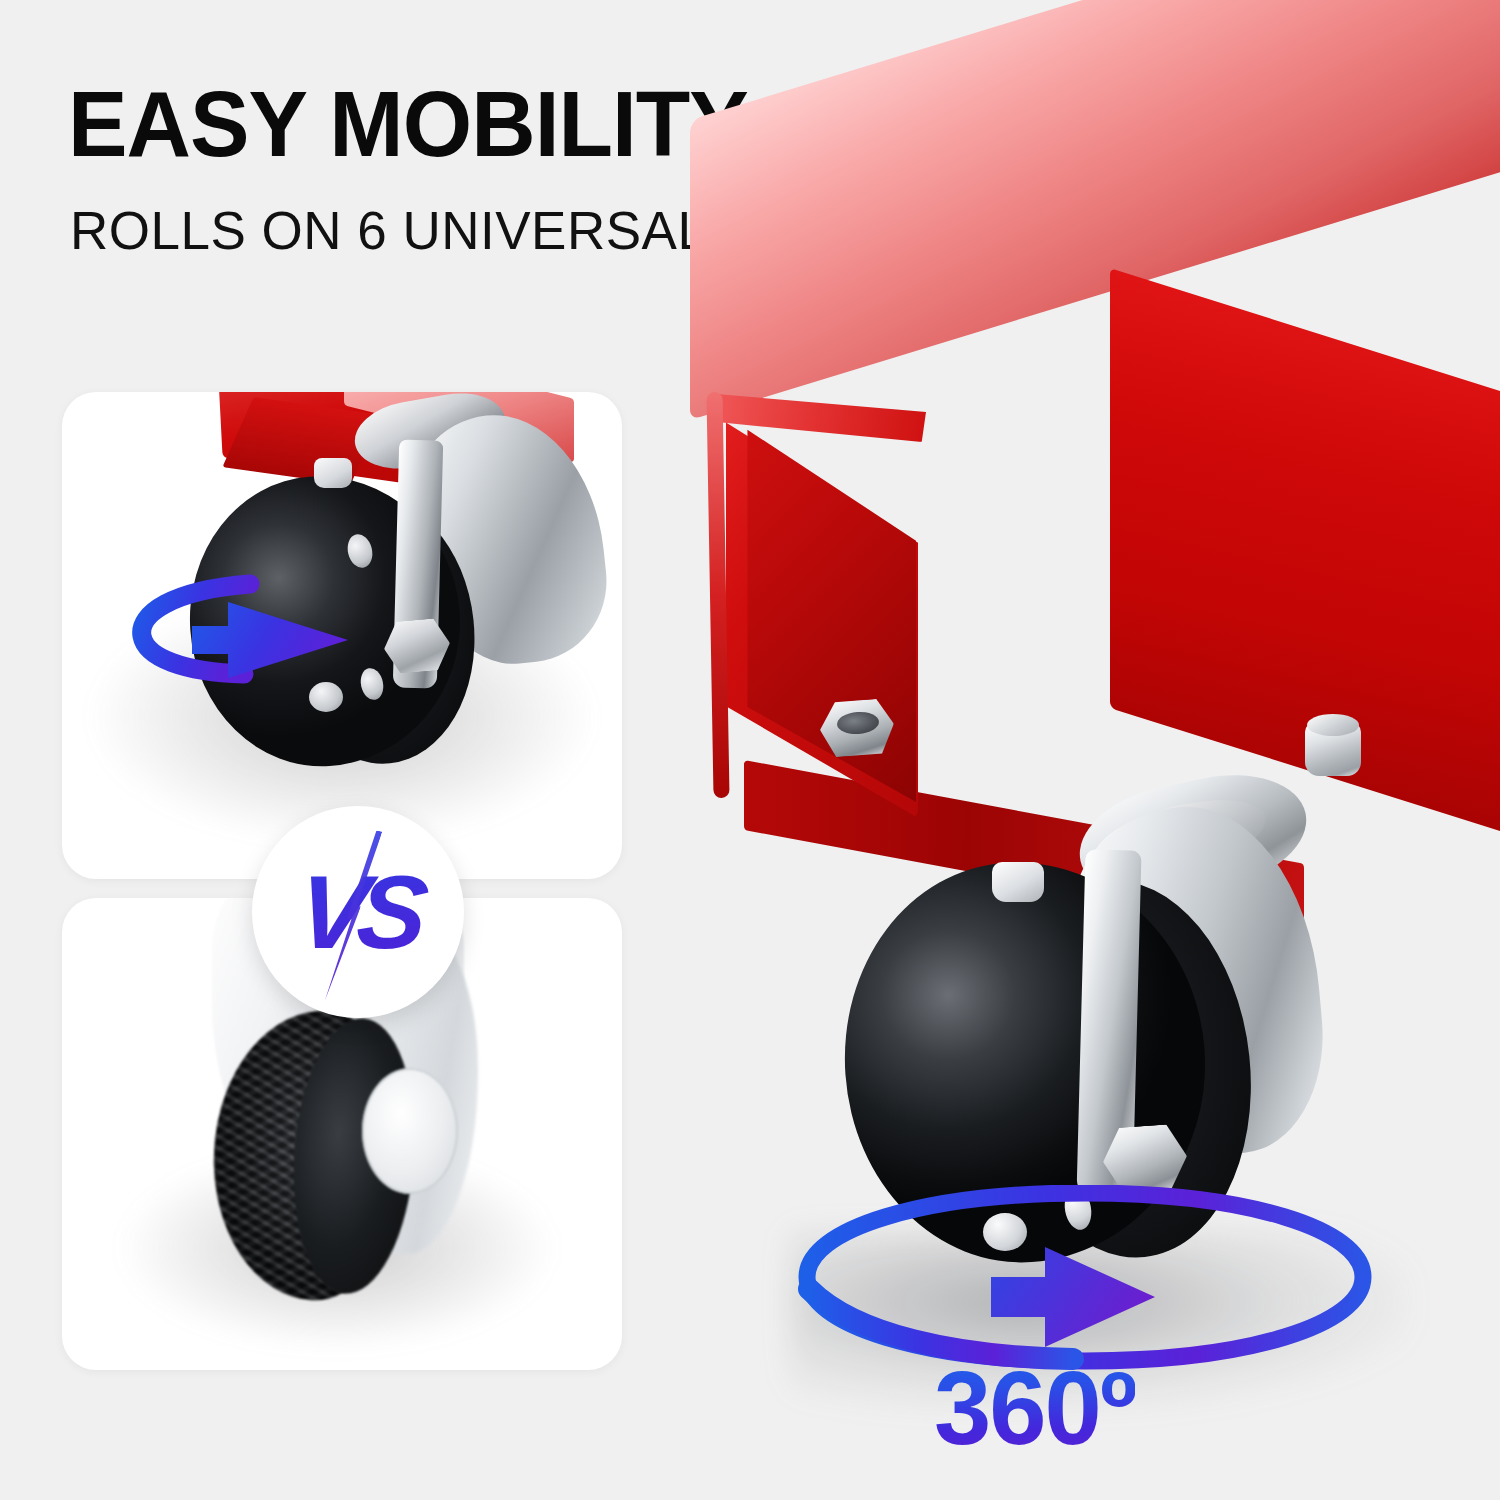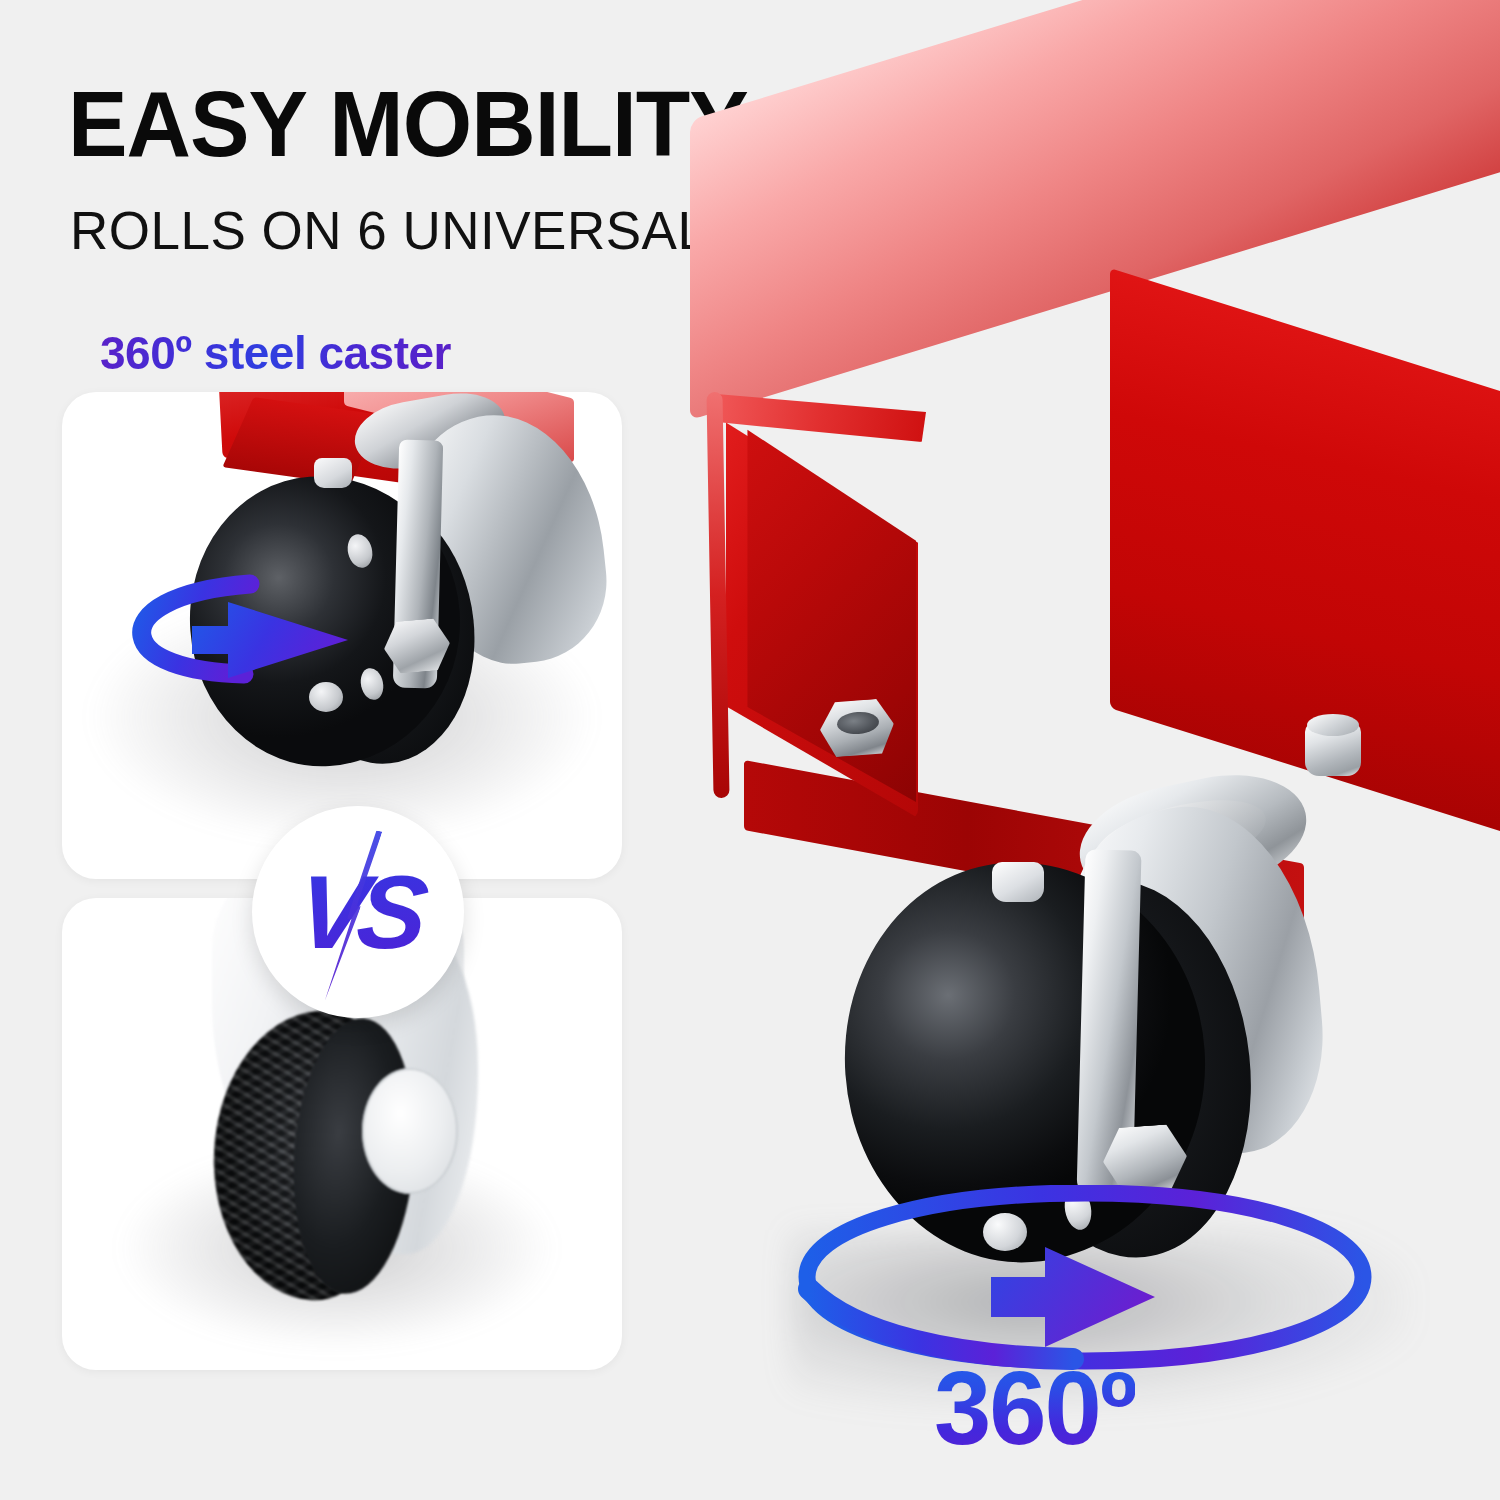--- a/index.html
+++ b/index.html
@@ -529,21 +529,20 @@
                C 128 176 12 140 12 92 C 12 44 128 8 290 8 Z" fill="none" stroke="url(#gArrowBig)" stroke-width="17"></path>
 
       <path d="M 14 104 C 60 150 160 172 278 174" fill="none" stroke="url(#gArrowBig)" stroke-width="22" stroke-linecap="round"></path>
 
       <polygon points="250,118 360,168 250,218 250,188 196,188 196,148 250,148" fill="url(#gArrowHead)" transform="translate(0,-56)"></polygon>
     </svg>
 
     <div id="label-360">360º</div>
   </div>
 
-  <div class="panel-label" id="label-steel">360º steel caster</div>
 
   <div class="panel" id="panel-top">
     <div id="tl-art">
       <div class="soft-shadow-blob" id="tl-shadow"></div>
       <div id="tl-redbar"></div>
       <div id="tl-redbar-top"></div>
       <div id="tl-redbar-face"></div>
       <div id="tl-chrome-top"></div>
       <div id="tl-fork-wing"></div>
       <div id="tl-wheel"></div>

